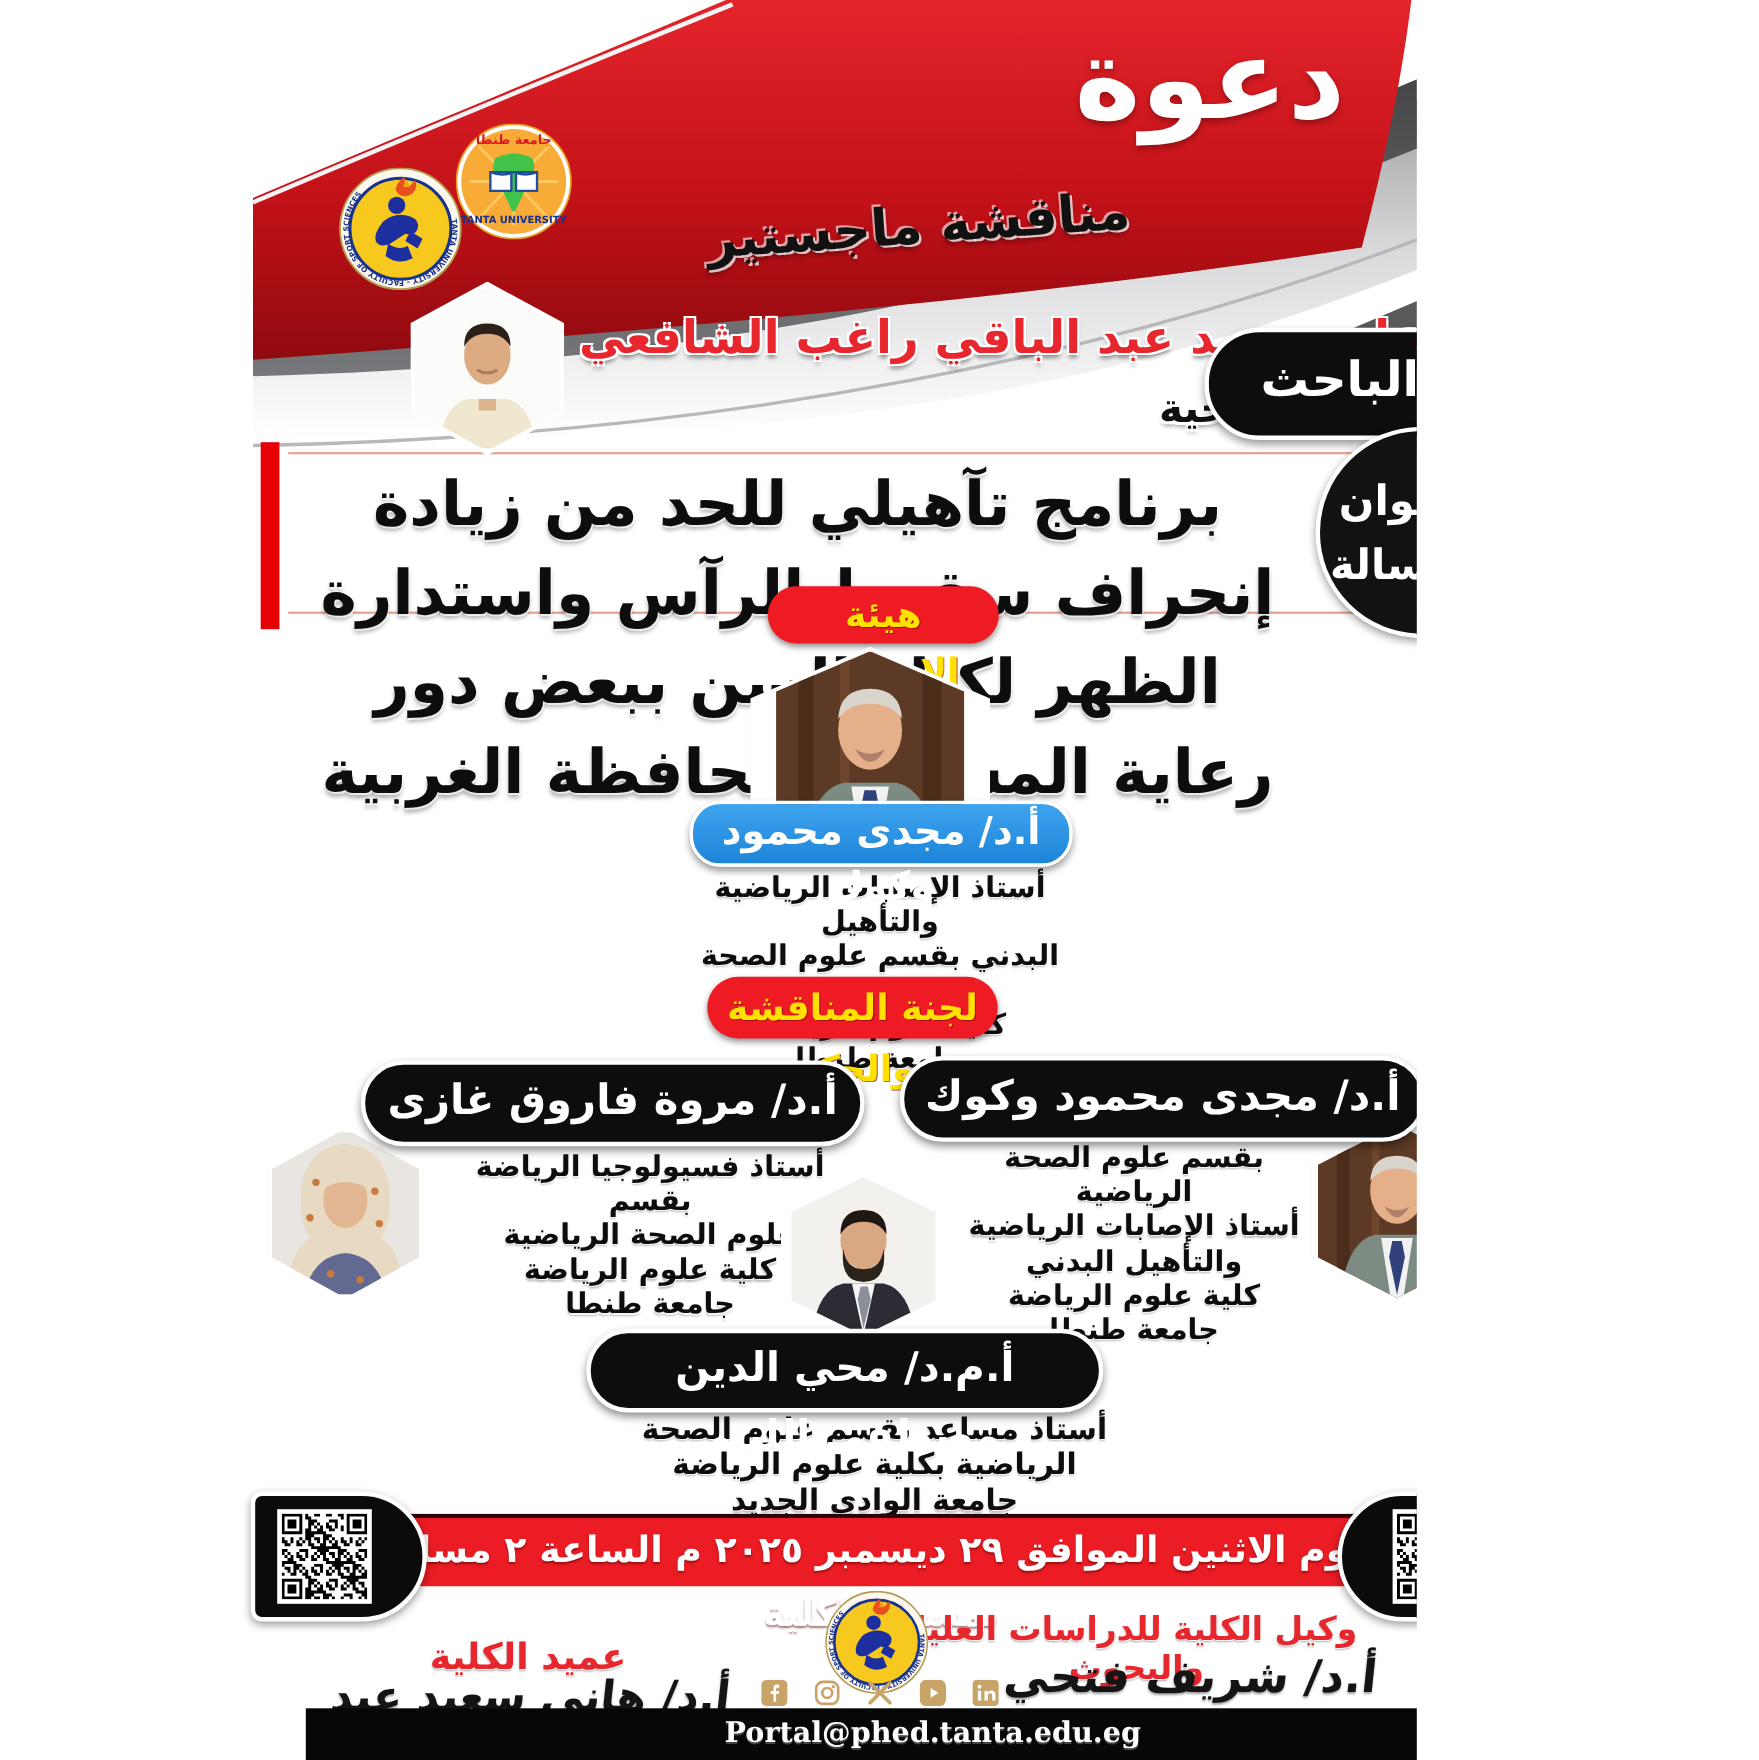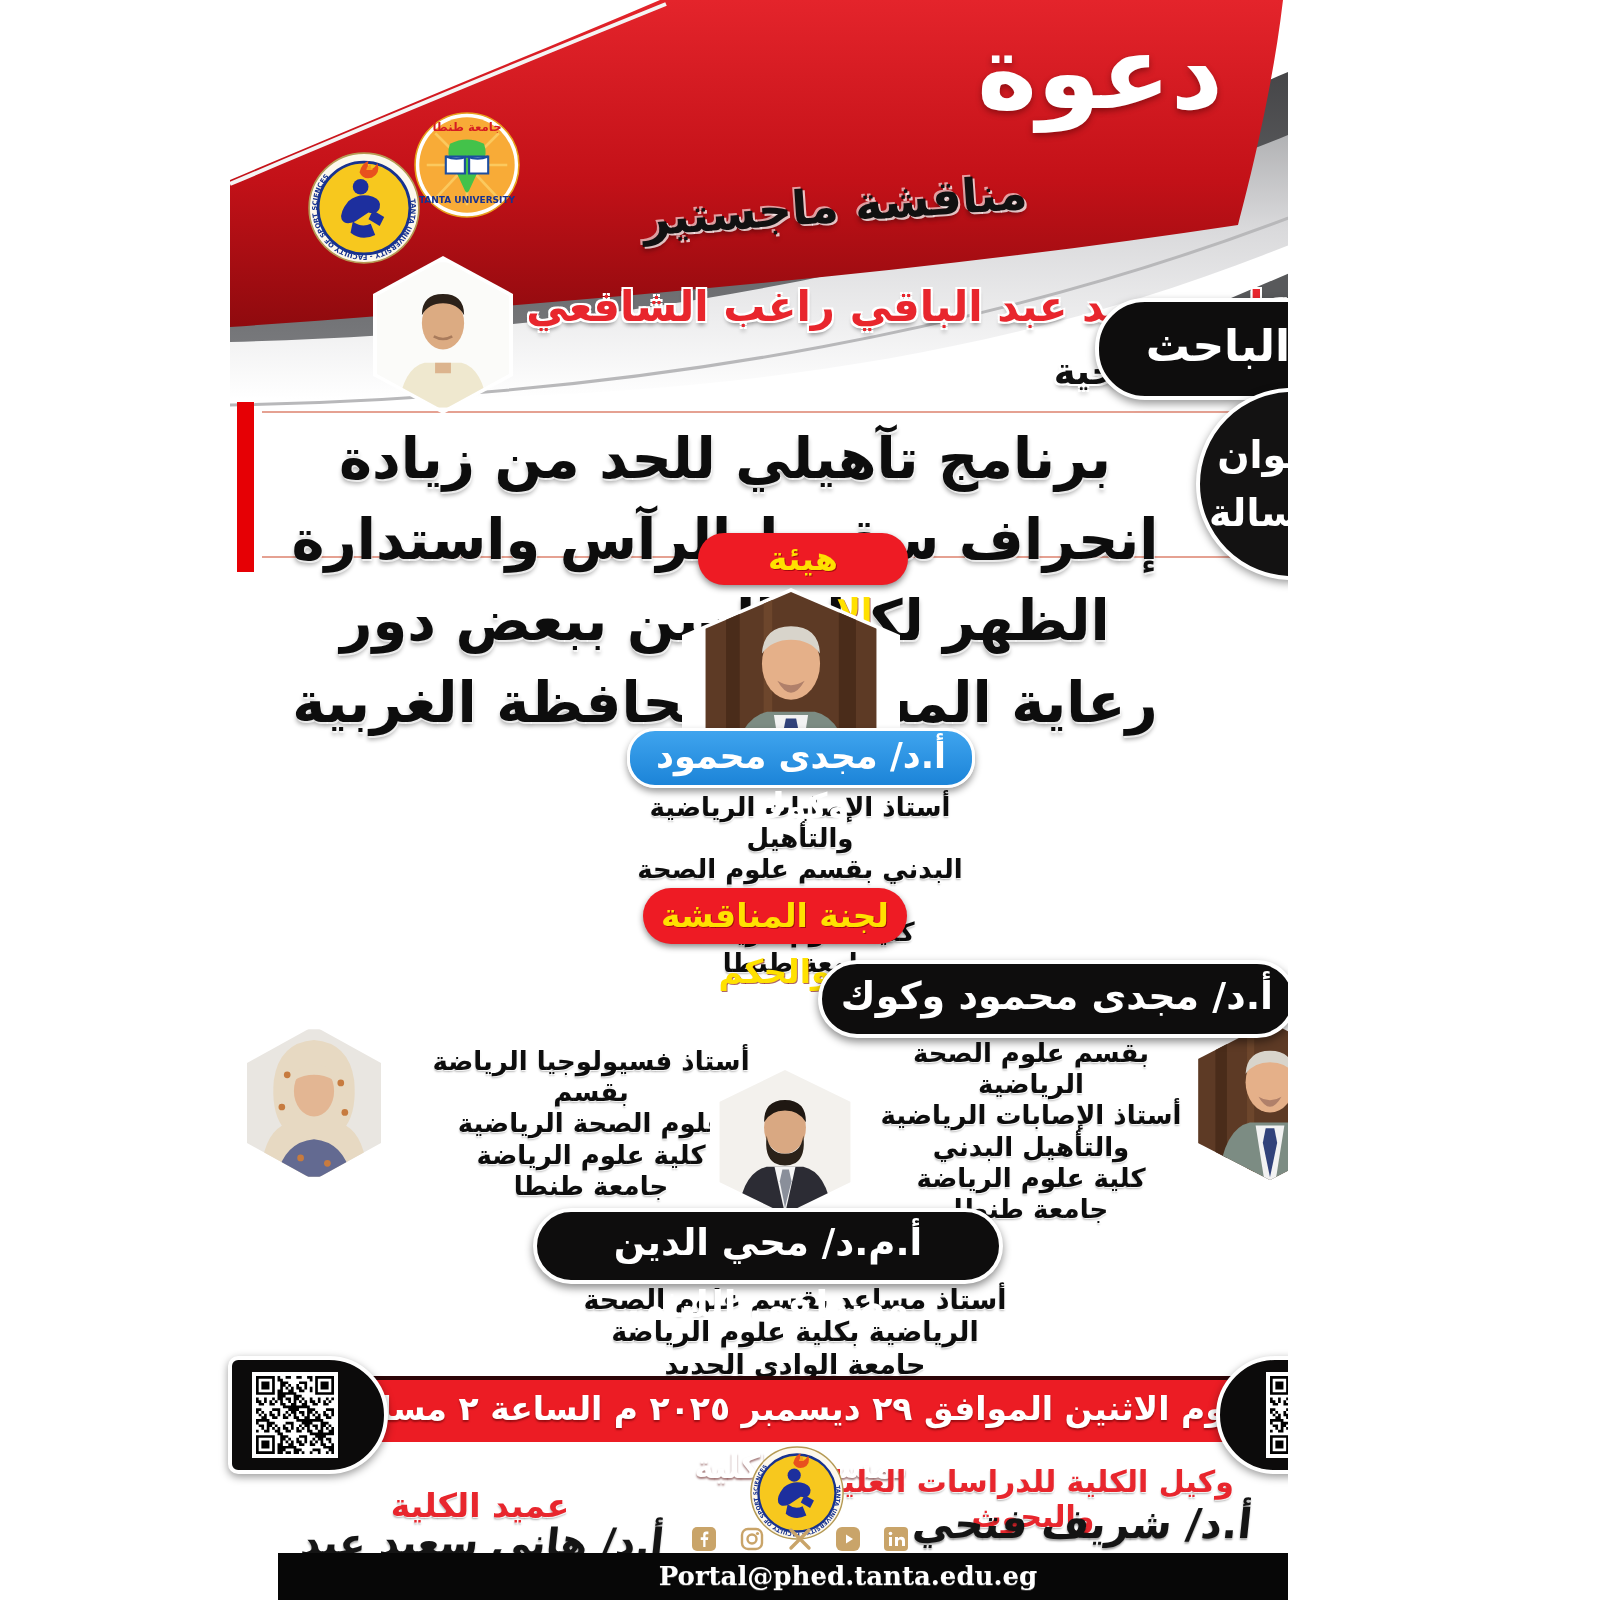--- a/index.html
+++ b/index.html
@@ -265,20 +265,21 @@
   <div id="supervisor-details" class="abs rtl ctr details">
     <div>أستاذ الإصابات الرياضية والتأهيل</div>
     <div>البدني بقسم علوم الصحة الرياضية</div>
     <div>كلية علوم الرياضة</div>
     <div>جامعة طنطا</div>
   </div>
 
   <div id="committee-badge" class="abs rtl red-badge">لجنة المناقشة والحكم</div>
 
   <div id="member-right-pill" class="abs rtl name-pill">أ.د/ مجدى محمود وكوك</div>
+  <div id="member-left-pill" class="abs rtl name-pill">أ.د/ مروة فاروق غازى</div>
 
   <div id="member-right-photo" class="abs hexa photo-frame">
     <div class="photo-inner hexa"><svg width="100%" height="100%" preserveAspectRatio="none">
           <use href="#sym-port-man-suit"></use>
         </svg></div>
   </div>
   <div id="member-left-photo" class="abs hexa photo-frame">
     <div class="photo-inner hexa"><svg width="100%" height="100%" preserveAspectRatio="none">
           <use href="#sym-port-woman"></use>
         </svg></div>

